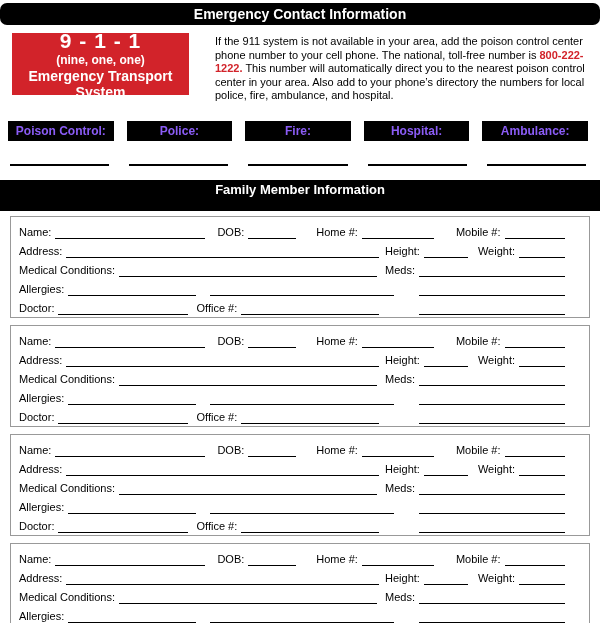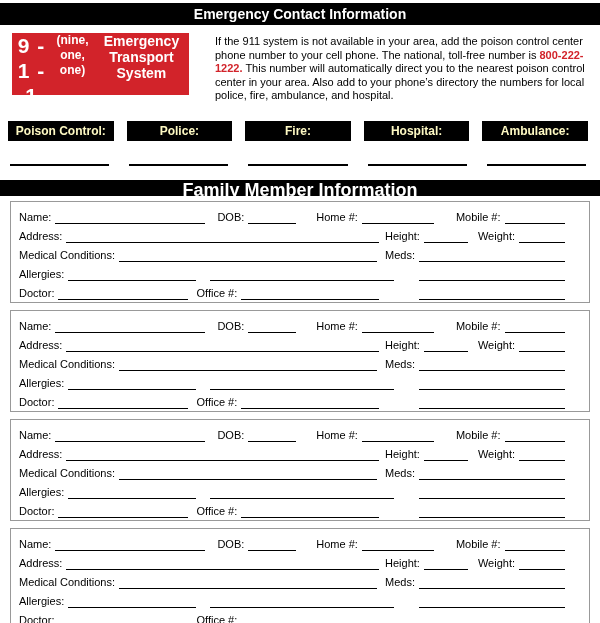--- a/index.html
+++ b/index.html
@@ -2,36 +2,36 @@
 <html><head>
 <meta charset="utf-8">
 <style>
   * { margin:0; padding:0; box-sizing:border-box; }
   html,body { background:#ffffff; }
   body { font-family:"Liberation Sans", sans-serif; color:#000; }
   .page { width:600px; height:623px; overflow:hidden; background:#fff; }
 
   
   .bar { background:#000; color:#fff; font-weight:bold; text-align:center; }
-  .top-bar { margin-top:3px; height:22px; line-height:22px; font-size:14px; }
-  .family-bar { margin-top:14px; height:16px; line-height:20px; font-size:18px; }
+  .top-bar { margin-top:3px; height:22px; line-height:22px; font-size:14px;border-radius:7px; }
+  .family-bar { margin-top:14px; height:31px; line-height:20px; font-size:13px; }
 
   
   .intro { display:flex; margin:8px 10px 0 12px; }
   .red-box { width:177px; height:62px; background:#d2232a; color:#fff; text-align:center;
-             display:flex; flex-direction:row; justify-content:center; flex-shrink:0; }
+             display:flex; flex-direction:column; justify-content:center; flex-shrink:0; }
   .red-number { font-size:21px; font-weight:bold; letter-spacing:1px; line-height:25px; }
   .red-sub1 { font-size:12px; font-weight:bold; line-height:15px; }
   .red-sub2 { font-size:14px; font-weight:bold; line-height:16px; }
   .intro-text { font-size:11px; line-height:13.6px; margin-left:26px; padding-top:2px; flex:1; }
   .phone { color:#d2232a; font-weight:bold; }
 
   
   .labels-row { display:flex; gap:13px; margin:18px 12px 0 8px; }
-  .label-box { flex:1; background:#000; color:#fef9c3; font-weight:bold; font-size:12px;
+  .label-box { flex:1; background:#000; color:#8b5cf6; font-weight:bold; font-size:12px;
                text-align:center; height:20px; line-height:20px; }
   .lines-row { display:flex; gap:20px; margin:23px 14px 0 10px; height:2px; }
   .contact-line { flex:1; border-bottom:2px solid #000; }
 
   
   #members { }
   .member-box { border:1px solid #999; margin:5px 10px 0 10px; height:102px; padding:3px 24px 0 8px; }
   .member-box + .member-box { margin-top:7px; }
   .frow { display:flex; align-items:flex-end; height:19px; font-size:11px; }
   .lbl { white-space:nowrap; padding-right:4px; line-height:14px; }

